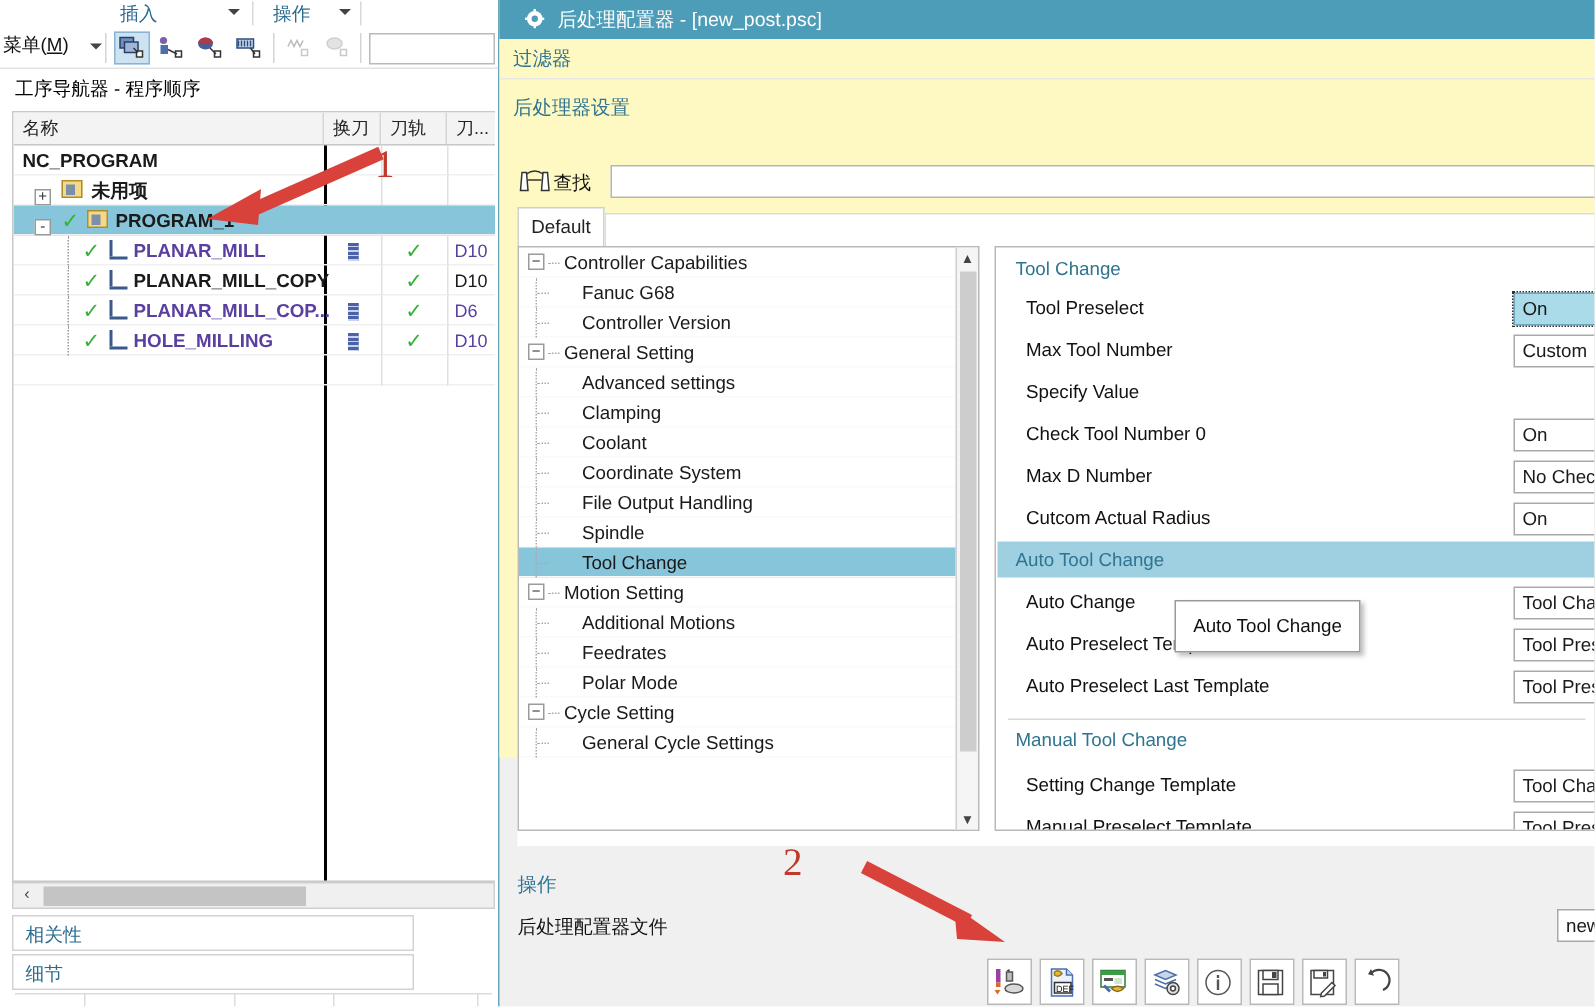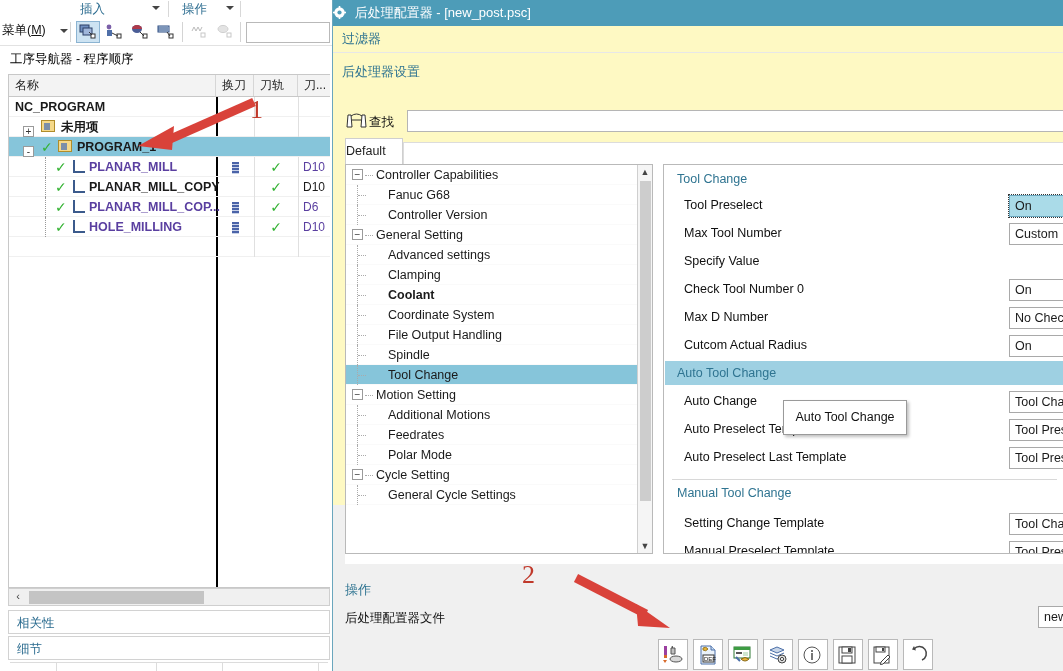--- a/index.html
+++ b/index.html
@@ -131,40 +131,40 @@
   }
   .hscroll .lbtn {
     position:absolute; left:1px; top:1px; width:16px; height:14px;
     font-size:11px; text-align:center; line-height:13px; color:#444;
   }
   .hscroll .thumbh {
     position:absolute; left:20px; top:2px; width:175px; height:13px;
     background:#c4c4c4;
   }
   .panel-hdr {
-    position:absolute; left:8px; top:0; width:322px; height:24px;
+    position:absolute; left:8px; top:0; width:268px; height:24px;
     border:1px solid #d2d2d2; background:#fff;
     color:#2a6b8f; font-size:12.5px; padding:4px 0 0 8px;
   }
   .detail-grid {
     position:absolute; left:10px; top:662px; width:318px; height:9px;
   }
   .detail-grid .c { position:absolute; top:0; width:1px; height:9px; background:#dcdcdc; }
   .detail-grid .top { position:absolute; left:0; top:0; width:318px; height:1px; background:#dcdcdc; }
 
   
   #pb {
     position: absolute; left: 332px; top: 0; width: 731px; height: 671px;
     background: #f0f0f0;
     border-left: 1px solid #6aa6bd;
   }
   .pb-title {
     position:absolute; left:0; top:0; width:731px; height:26px;
     background:#4d9cb8; color:#fff; font-size:13px;
-    line-height:26px; padding-left:0; white-space:nowrap;
+    line-height:26px; padding-left:17px; white-space:nowrap;
   }
   .gear {
     display:inline-block; width:13px; height:13px; vertical-align:-2px; margin-right:5px;
   }
   .pb-body {
     position:absolute; left:0; top:26px; width:731px; height:479px; background:#fef9c3;
   }
   .filter-row {
     position:absolute; left:0; top:0; width:731px; height:27px;
     color:#2f7491; font-size:13px; padding:4px 0 0 9px;
@@ -181,21 +181,21 @@
     position:absolute; left:74px; top:84px; width:657px; height:22px;
     border:1px solid #b5b5b5; background:#fff;
   }
   .tabstrip {
     position:absolute; left:12px; top:112px; width:719px; height:26px;
     border-bottom:1px solid #cfcfcf;
   }
   .tab {
     position:absolute; left:0; top:0; width:58px; height:26px;
     border:1px solid #cfcfcf; border-bottom:none; background:#fff;
-    font-size:12.5px; color:#222; text-align:left; line-height:25px;
+    font-size:12.5px; color:#222; text-align:center; line-height:25px;
   }
   .tabrest {
     position:absolute; left:58px; top:4px; width:661px; height:22px;
     border:1px solid #dcdcdc; border-bottom:none; background:#fff;
   }
 
   .content-area {
     position:absolute; left:12px; top:138px; width:719px; height:400px;
     background:#fff;
   }
@@ -547,21 +547,21 @@
               <span class="lbl" style="left:42px;">Advanced settings</span>
             </div>
             <div class="pbrow">
               <span class="dotted" style="left:11px;"></span>
                 <span class="tick" style="left:12px;"></span>
               <span class="lbl" style="left:42px;">Clamping</span>
             </div>
             <div class="pbrow">
               <span class="dotted" style="left:11px;"></span>
                 <span class="tick" style="left:12px;"></span>
-              <span class="lbl" style="left:42px;font-weight:bold;">Coolant</span>
+              <span class="lbl" style="left:42px;">Coolant</span>
             </div>
             <div class="pbrow">
               <span class="dotted" style="left:11px;"></span>
                 <span class="tick" style="left:12px;"></span>
               <span class="lbl" style="left:42px;">Coordinate System</span>
             </div>
             <div class="pbrow">
               <span class="dotted" style="left:11px;"></span>
                 <span class="tick" style="left:12px;"></span>
               <span class="lbl" style="left:42px;">File Output Handling</span>

